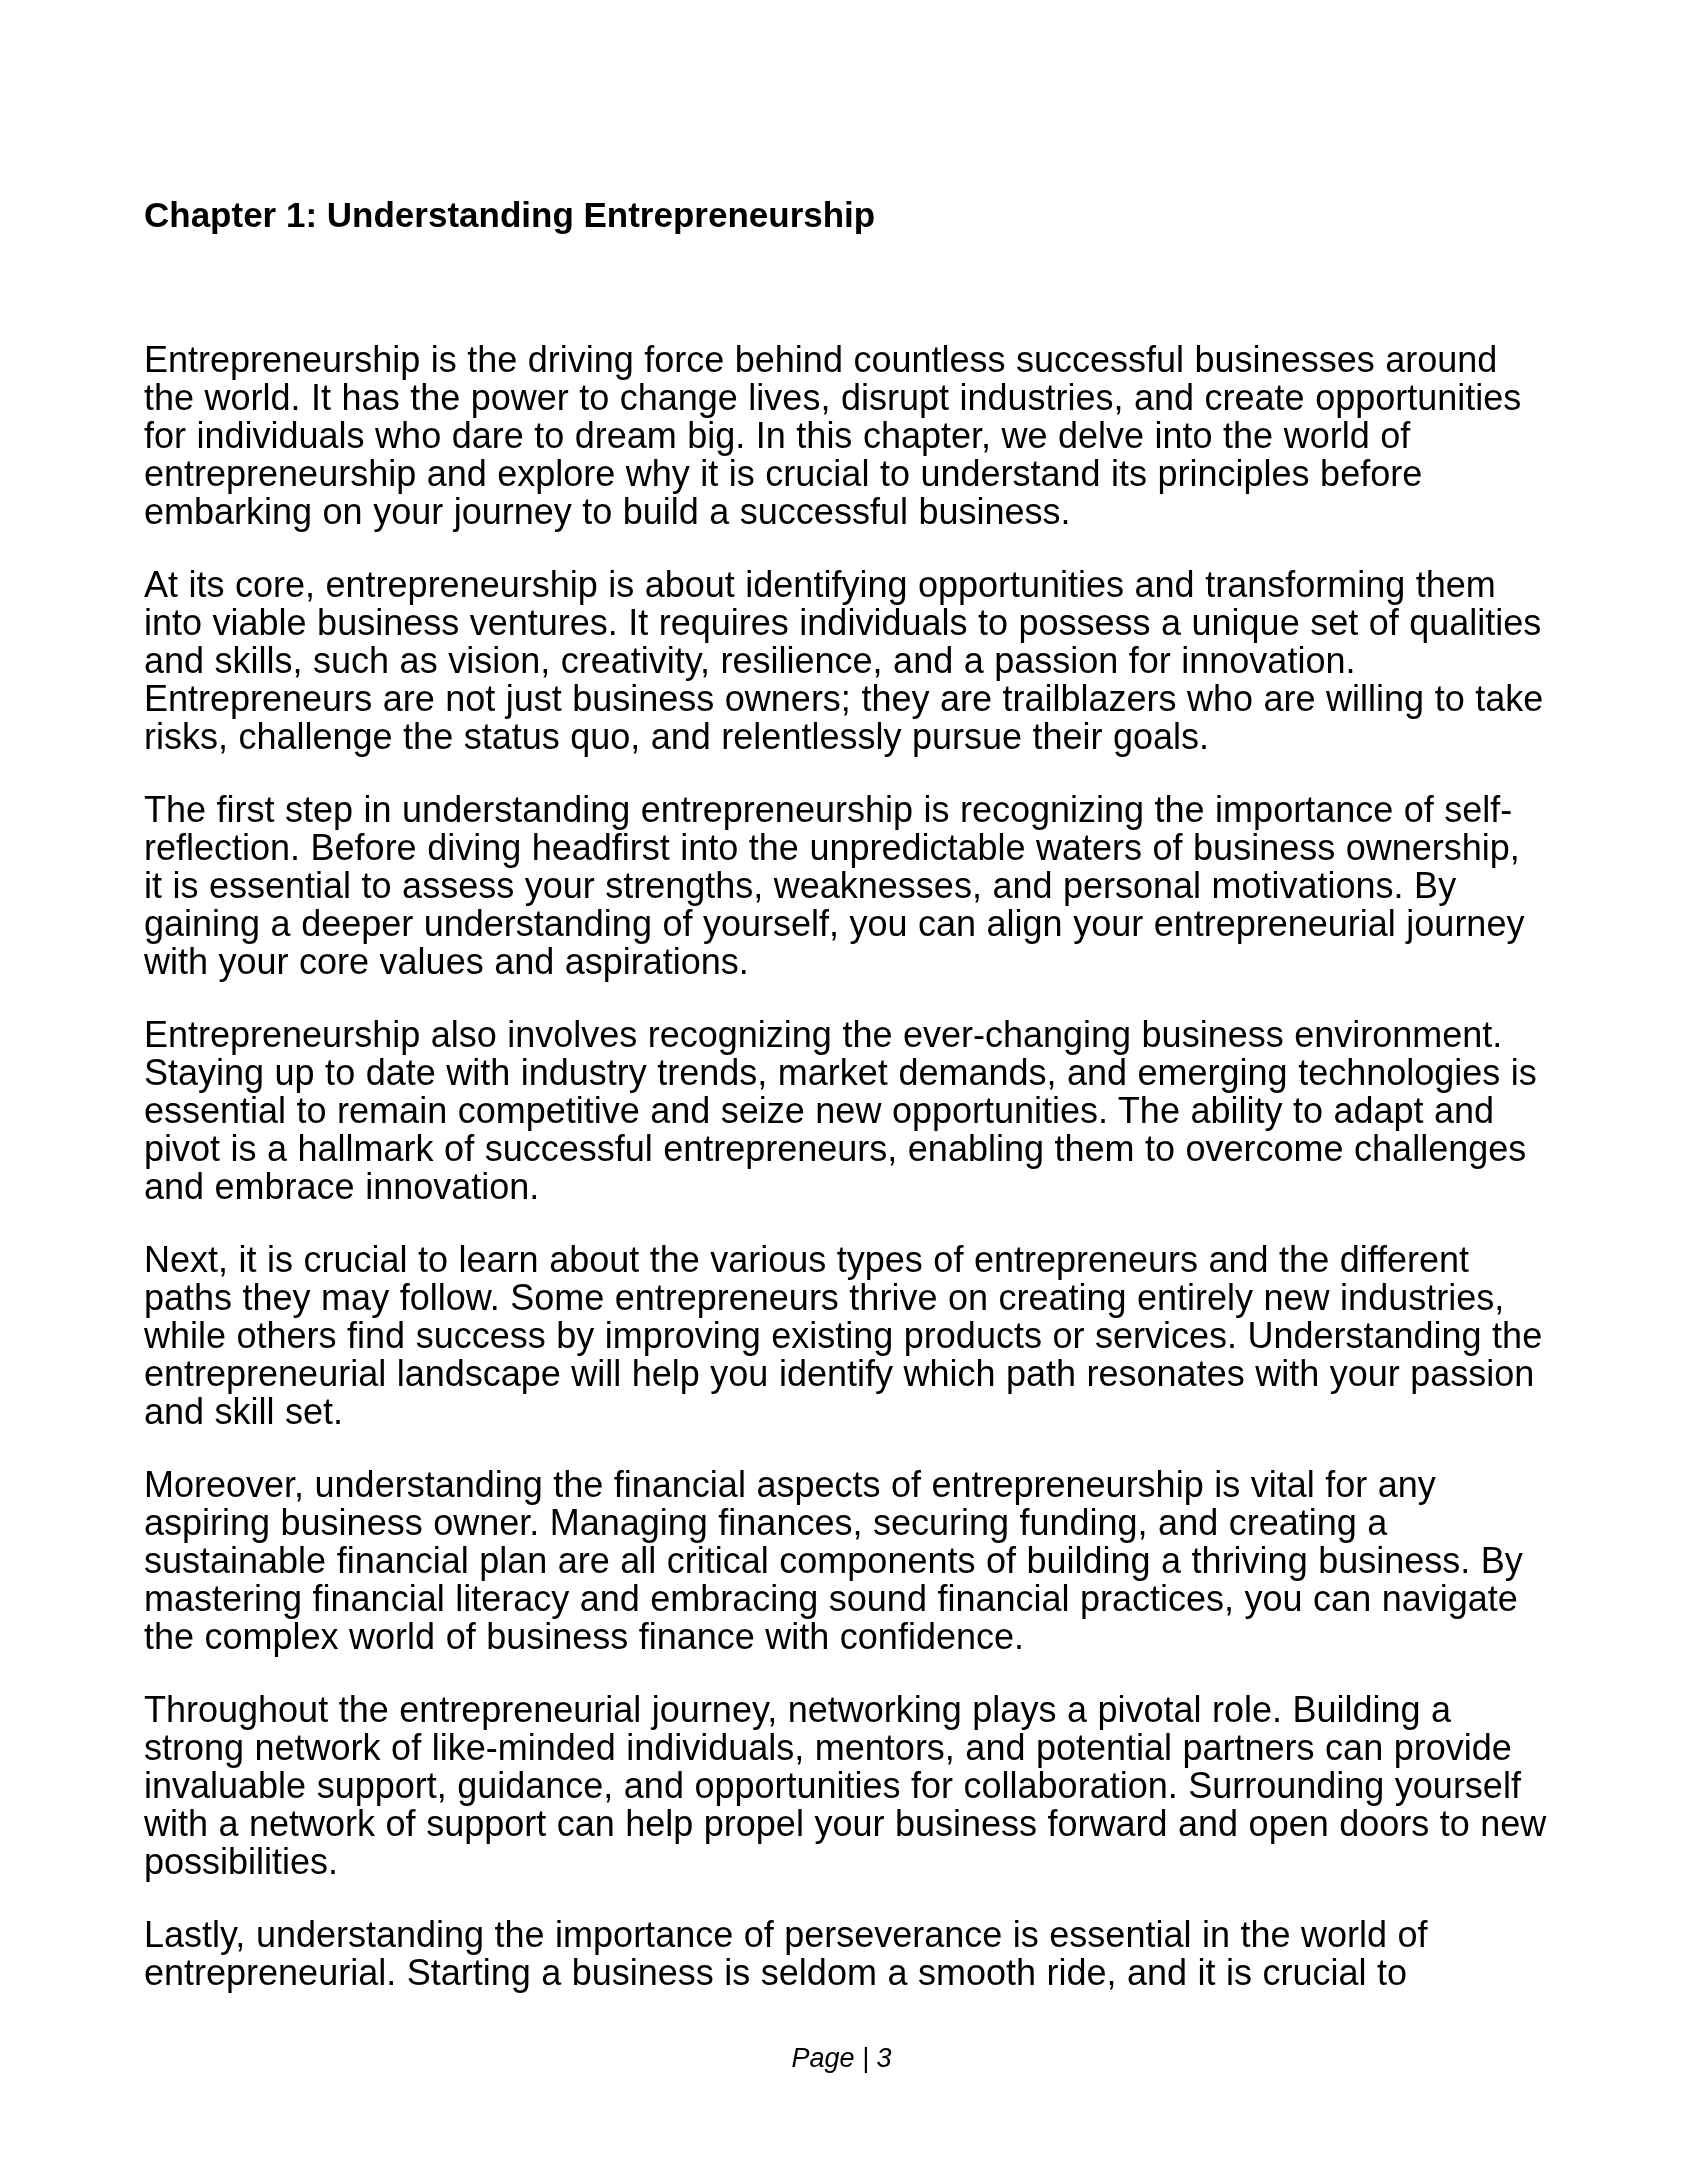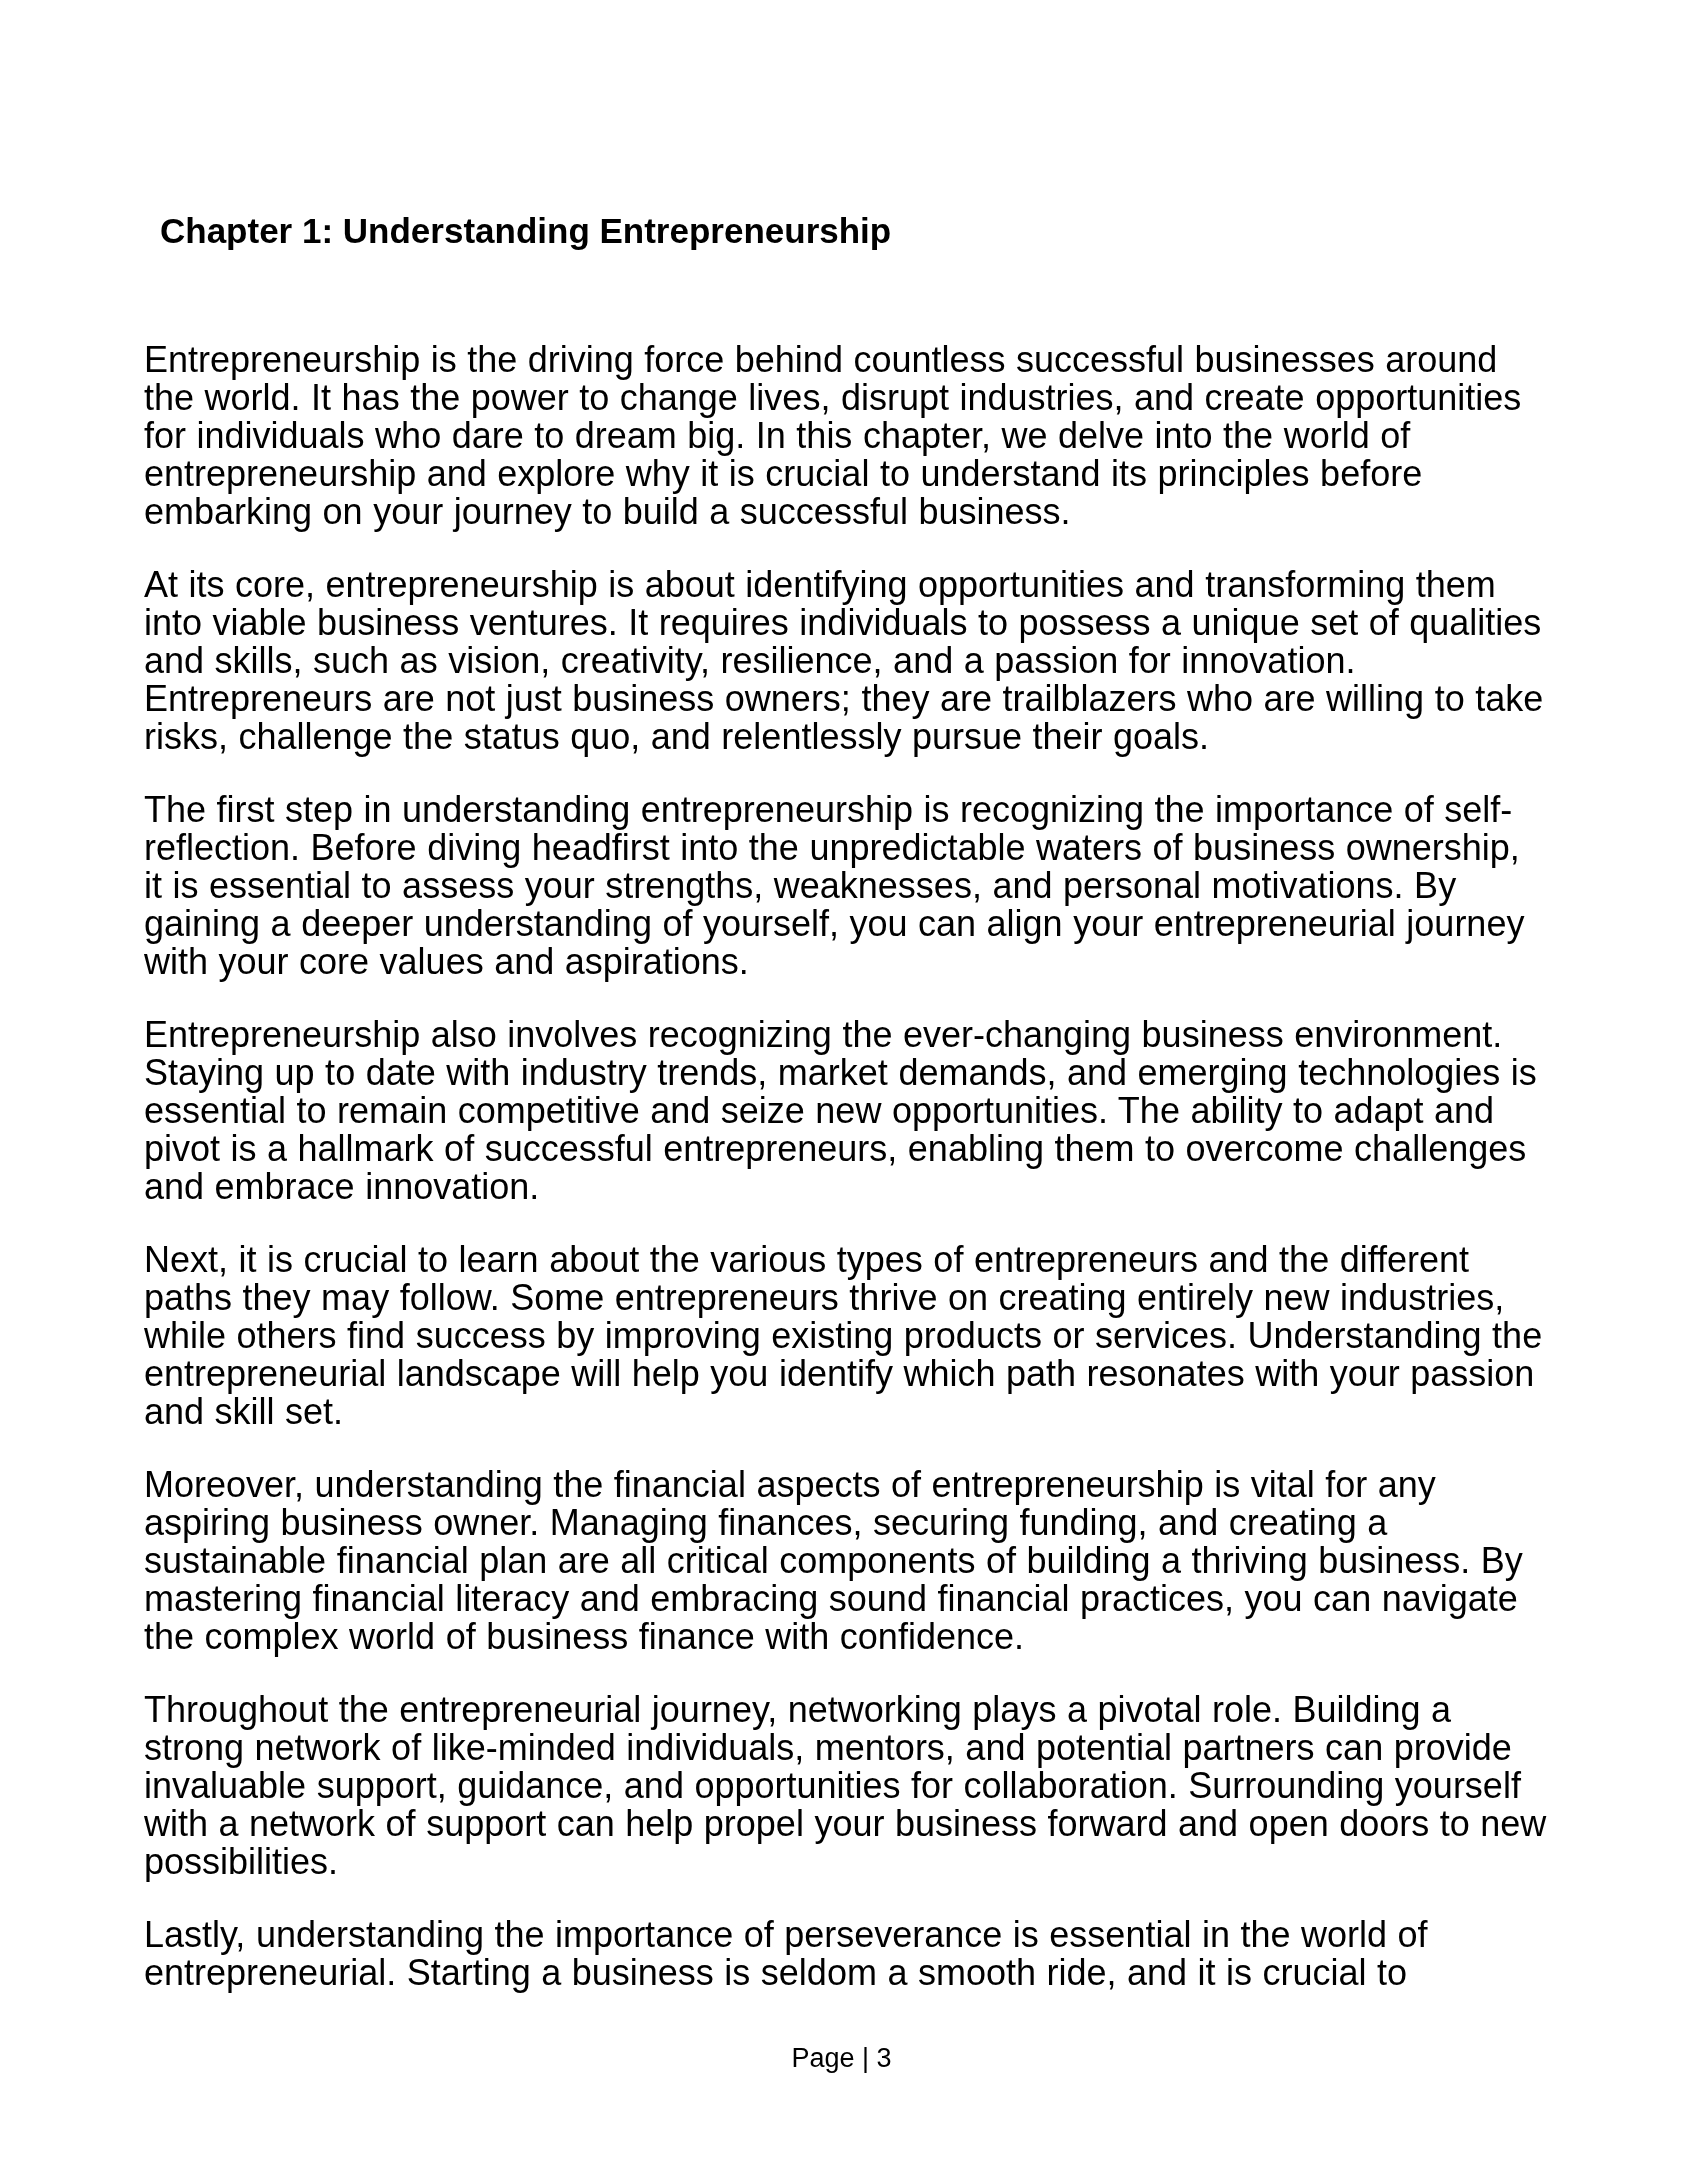--- a/index.html
+++ b/index.html
@@ -18,21 +18,21 @@
   .doc-page {
     position: relative;
     width: 1683px;
     height: 2178px;
     background: #ffffff;
   }
   .chapter-title {
     position: absolute;
     left: 144px;
     top: 194px;
-    margin: 16px;
+    margin: 0;
     font-size: 35px;
     line-height: 42px;
     font-weight: bold;
     letter-spacing: 0px;
     text-align: center;
   }
   .chapter-body {
     position: absolute;
     left: 144px;
     top: 341px;
@@ -46,20 +46,21 @@
     word-spacing: 0.5px;
   }
   .page-footer {
     position: absolute;
     left: 0;
     top: 2041px;
     width: 1683px;
     text-align: center;
     font-size: 27px;
     line-height: 34px;
+    font-style: italic;
   }
 </style>
 </head>
 <body>
 
 <div class="doc-page">
 
   <h1 class="chapter-title">Chapter 1: Understanding Entrepreneurship</h1>
 
   <div class="chapter-body">

